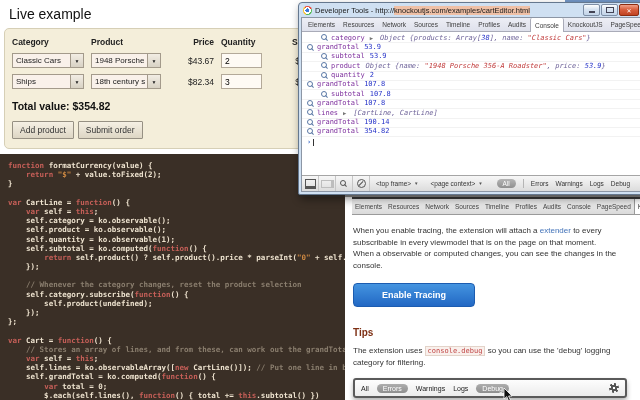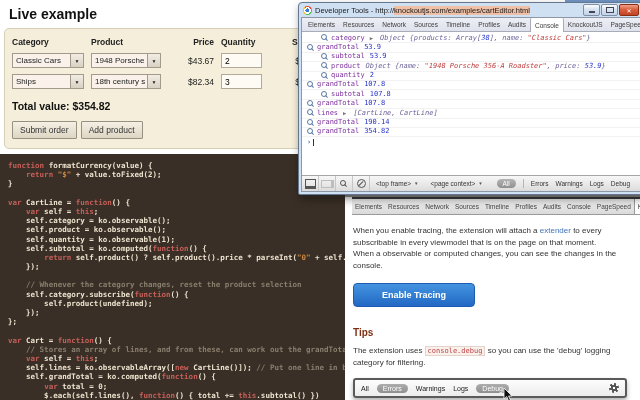--- a/index.html
+++ b/index.html
@@ -3,21 +3,21 @@
 <meta charset="utf-8">
 <style>
   html,body{margin:0;padding:0;}
   body{width:640px;height:400px;overflow:hidden;position:relative;background:#fff;
        font-family:"Liberation Sans",sans-serif;}
   .screen{position:absolute;inset:0;}
 
   
   .left-panel{position:absolute;left:0;top:0;width:345px;height:400px;background:#fff;
               display:flex;flex-direction:column;}
-  .page-title{margin:0;padding:6px 9px 4px;font-size:14px;font-weight:bold;color:#111;}
+  .page-title{margin:0;padding:6px 9px 4px;font-size:14px;font-weight:normal;color:#111;}
   .example-box{margin:2px 5px 0 4px;background:#f4eeda;border:1px solid #d6cfb6;border-radius:5px;
                padding:8px 7px 9px 7px;}
   .cart-grid{display:grid;grid-template-columns:72px 70px 46px 40px 58px;column-gap:7px;row-gap:6px;
              align-items:center;font-size:8.5px;color:#222;}
   .cart-grid .hdr{font-weight:bold;}
   .col-right{text-align:right;}
   .select{display:flex;height:15px;border:1px solid #a39a8b;background:#f9f1ea;box-sizing:border-box;}
   .sel-text{flex:1;padding:2px 0 0 3px;font-size:8px;overflow:hidden;white-space:nowrap;color:#222;}
   .sel-btn{width:12px;background:linear-gradient(#f2ede4,#d8d2c4);border-left:1px solid #a39a8b;
            display:flex;align-items:center;justify-content:center;font-size:5px;color:#222;}
@@ -161,22 +161,22 @@
           </div>
           <div class="col-right">$82.34</div>
           <input class="qty-input" value="3" style="">
           <div class="col-right">$247.02</div>
         </div>
       <div class="total-line">
         <span>Total value:</span>
         <span>$354.82</span>
       </div>
       <div class="btn-row">
+        <button class="ex-btn">Add product</button>
         <button class="ex-btn">Submit order</button>
-        <button class="ex-btn">Add product</button>
       </div>
     </div>
     <div class="code-editor" id="code-editor">
         <div class="code-line"><span class="tok-k">function</span> formatCurrency(value) {</div>
         <div class="code-line">    <span class="tok-k">return</span> <span class="tok-s">"$"</span> + value.toFixed(2);</div>
         <div class="code-line">}</div>
         <div class="code-line">&nbsp;</div>
         <div class="code-line"><span class="tok-k">var</span> CartLine = <span class="tok-k">function</span>() {</div>
         <div class="code-line">    <span class="tok-k">var</span> self = <span class="tok-k">this</span>;</div>
         <div class="code-line">    self.category = ko.observable();</div>

